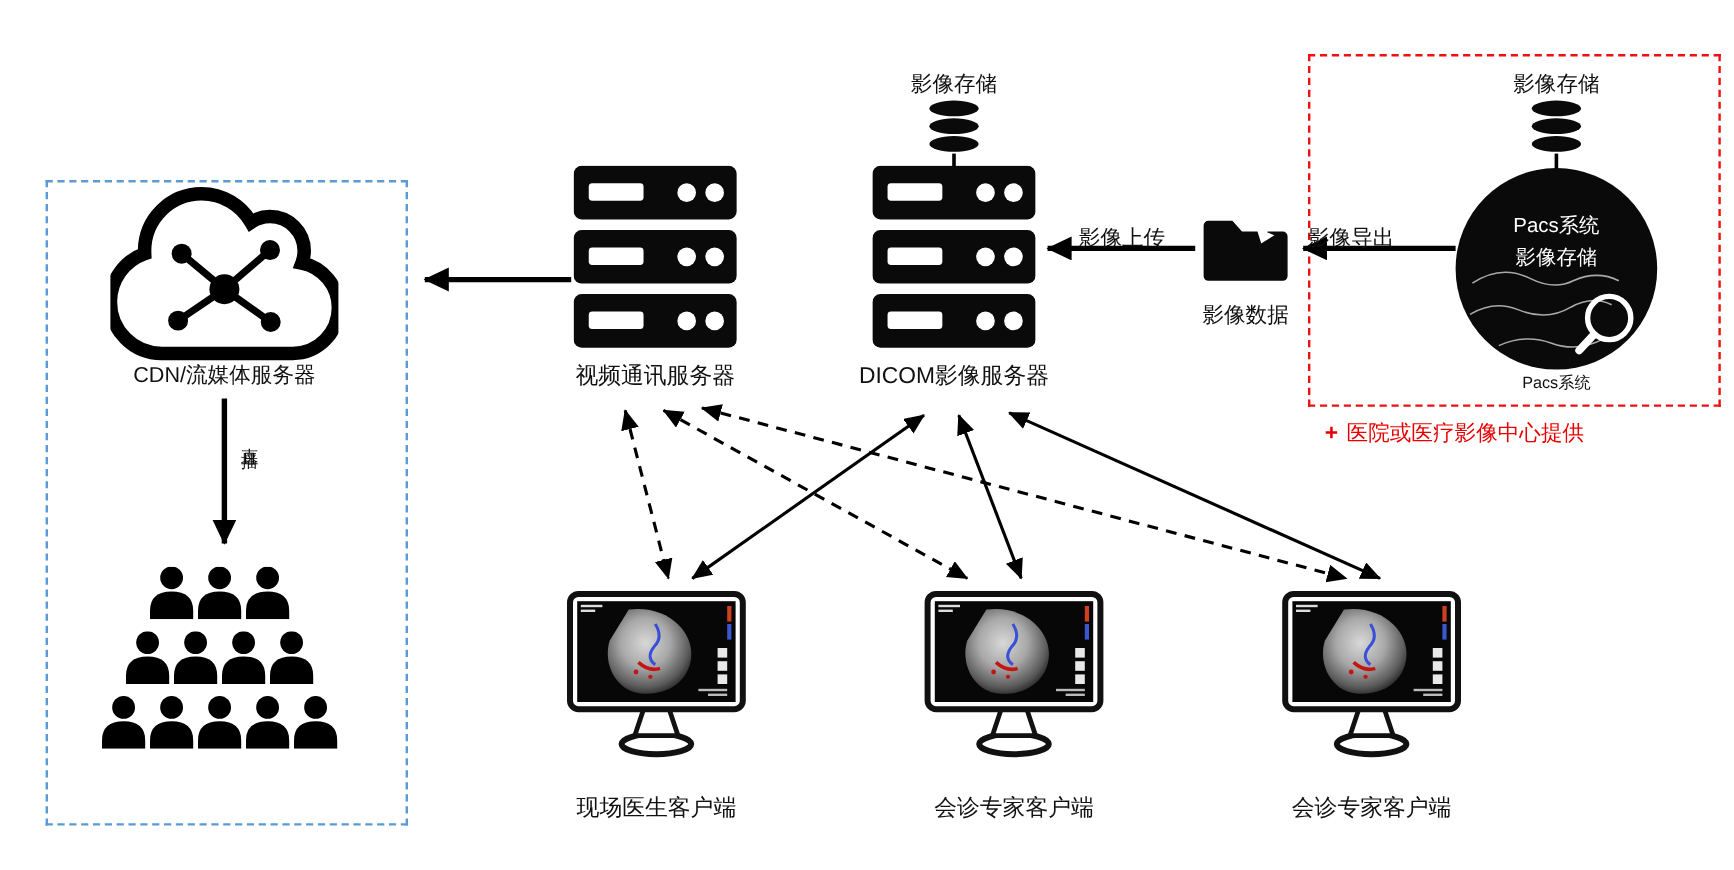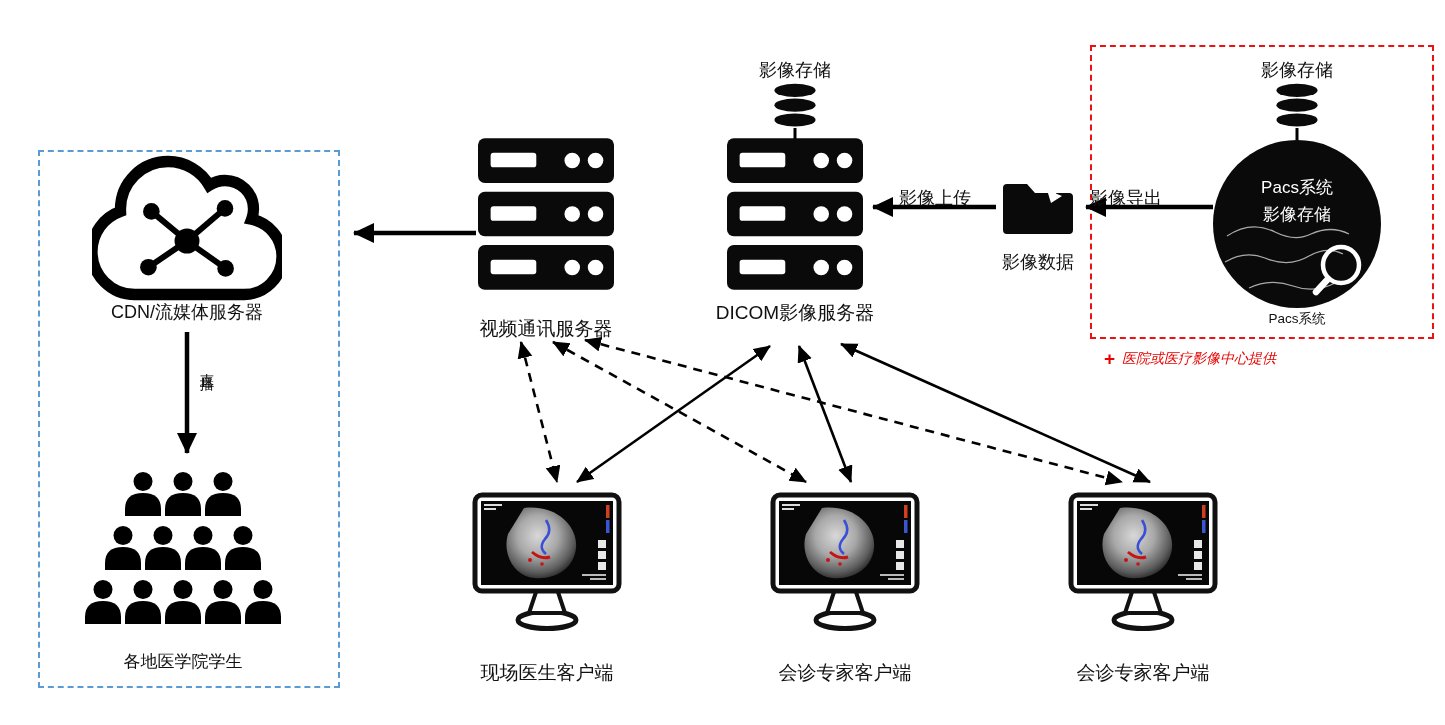--- a/index.html
+++ b/index.html
@@ -10,21 +10,21 @@
   .sm{font-size:18px;}
   .overlay{position:absolute;left:0;top:0;width:1445px;height:725px;z-index:1;pointer-events:none;}
   .node{z-index:2;}
   .bluebox{position:absolute;left:38px;top:150px;width:298px;height:534px;border:2px dashed #5b9bd5;z-index:0;}
   .redbox{position:absolute;left:1090px;top:45px;width:340px;height:290px;border:2px dashed #ee1111;z-index:0;}
   .pacs-circle{position:absolute;left:1213px;top:140px;width:168px;height:168px;border-radius:50%;background:#0a0a0a;z-index:2;overflow:hidden;}
   .pacs-text{position:absolute;left:0;top:34px;width:100%;text-align:center;color:#fff;font-size:17px;line-height:27px;}
   .vertical{writing-mode:vertical-rl;text-orientation:upright;letter-spacing:3px;font-size:14.5px;}
   .note{position:absolute;left:1104px;top:349px;display:flex;align-items:center;gap:7px;z-index:2;}
   .note .plus{color:#e60000;font-size:19px;font-weight:bold;line-height:1;}
-  .note .txt{color:#e60000;font-size:14px;font-style:italic;}
+  .note .txt{color:#e60000;font-size:18px;}
 </style>
 </head>
 <body>
 
 <div class="stage">
 
   <div class="bluebox"></div>
   <div class="redbox"></div>
 
   <svg class="overlay" viewBox="0 0 1445 725">
@@ -99,41 +99,40 @@
         <use href="#pg" x="65" y="54" width="40" height="44"></use>
         <use href="#pg" x="105" y="54" width="40" height="44"></use>
         <use href="#pg" x="145" y="54" width="40" height="44"></use>
       <use href="#pg" x="5" y="108" width="40" height="44"></use>
         <use href="#pg" x="45" y="108" width="40" height="44"></use>
         <use href="#pg" x="85" y="108" width="40" height="44"></use>
         <use href="#pg" x="125" y="108" width="40" height="44"></use>
         <use href="#pg" x="165" y="108" width="40" height="44"></use>
     </g>
   </svg>
-  <div class="lbl node" style="left:83px;top:650px;width:200px;font-size:17px;">各地医学院学生</div>
 
   <svg class="abs node" style="left:478px;top:138px;" width="136" height="152" viewBox="0 0 140 156">
     <g fill="#0a0a0a">
       <rect x="0" y="0" width="140" height="46" rx="7"></rect>
       <rect x="0" y="55" width="140" height="46" rx="7"></rect>
       <rect x="0" y="110" width="140" height="46" rx="7"></rect>
     </g>
     <g fill="#fff">
       <rect x="13" y="15" width="47" height="15" rx="3"></rect>
         <circle cx="97" cy="23" r="8"></circle>
         <circle cx="121" cy="23" r="8"></circle>
       <rect x="13" y="70" width="47" height="15" rx="3"></rect>
         <circle cx="97" cy="78" r="8"></circle>
         <circle cx="121" cy="78" r="8"></circle>
       <rect x="13" y="125" width="47" height="15" rx="3"></rect>
         <circle cx="97" cy="133" r="8"></circle>
         <circle cx="121" cy="133" r="8"></circle>
     </g>
   </svg>
-  <div class="lbl node" style="left:446px;top:316px;width:200px;font-size:19px;">视频通讯服务器</div>
+  <div class="lbl node" style="left:446px;top:300px;width:200px;font-size:19px;">视频通讯服务器</div>
 
   <div class="lbl sm node" style="left:745px;top:58px;width:100px;">影像存储</div>
   <svg class="abs node" style="left:772px;top:82px;" width="46" height="48" viewBox="0 0 56 54">
     <g fill="#0a0a0a">
       <ellipse cx="28" cy="8" rx="25" ry="8"></ellipse>
       <ellipse cx="28" cy="26" rx="25" ry="8"></ellipse>
       <ellipse cx="28" cy="44" rx="25" ry="8"></ellipse>
     </g>
   </svg>
   <svg class="abs node" style="left:727px;top:138px;" width="136" height="152" viewBox="0 0 140 156">

